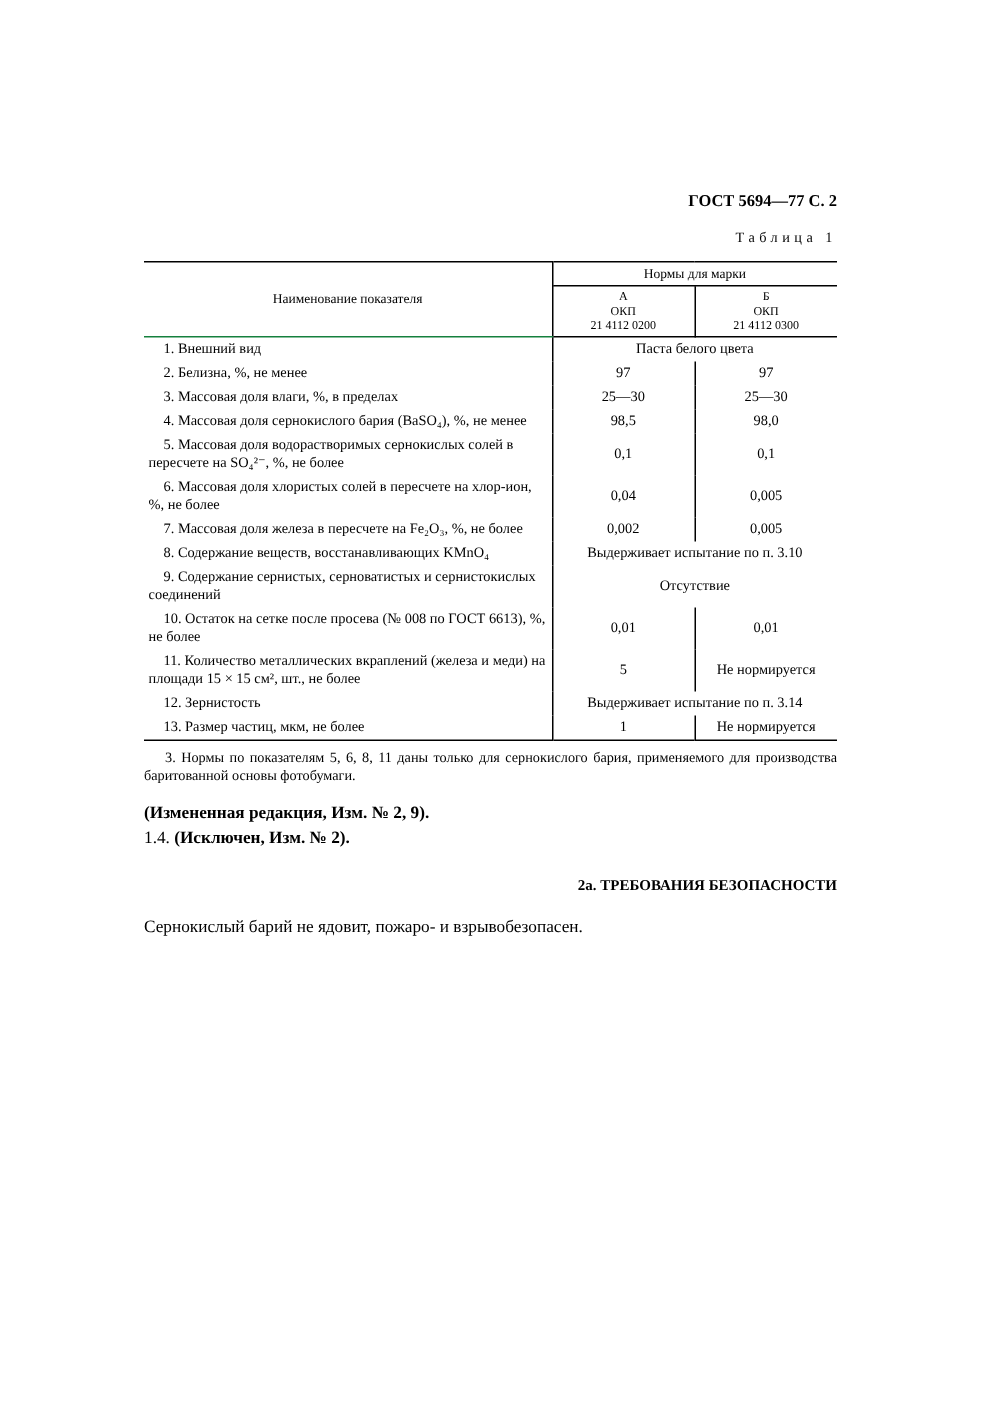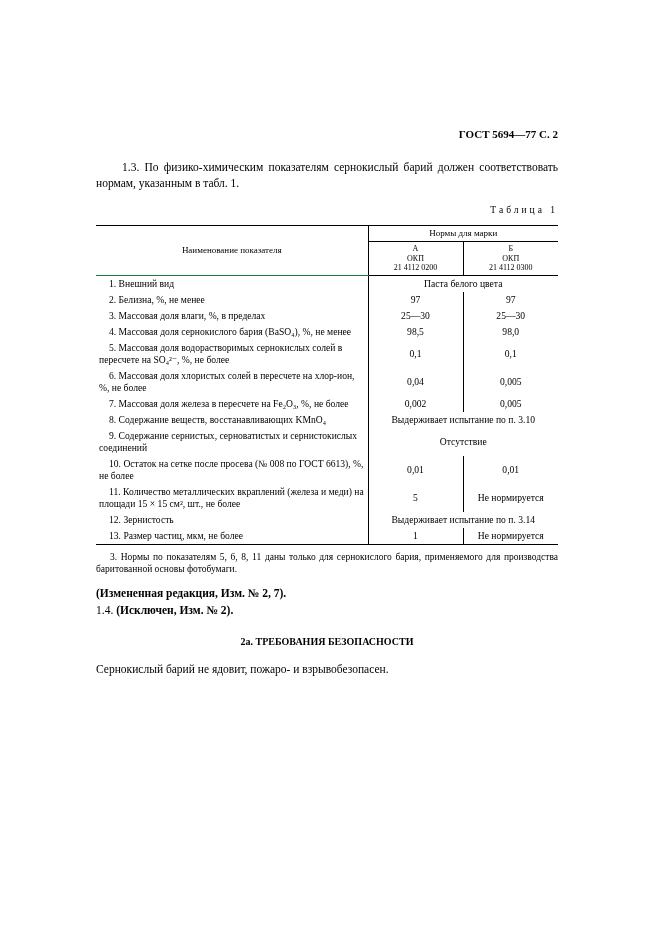--- a/index.html
+++ b/index.html
@@ -12,21 +12,21 @@
   }
   .page {
     position: absolute;
     left: 96px; top: 128px;
     width: 462px;
   }
   .doc-ref {
     text-align: right;
     font-weight: bold;
     font-size: 11px;
-    margin-bottom: 20px;
+    margin-bottom: 10px;
   }
   .intro {
     font-size: 11.5px;
     line-height: 1.35;
     text-align: justify;
     text-indent: 26px;
   }
   .table-caption {
     text-align: right;
     font-size: 9.5px;
@@ -99,37 +99,36 @@
   }
   .amend {
     font-size: 11.5px;
     line-height: 1.4;
   }
   .amend.first { margin-top: 10px; }
   .bold { font-weight: bold; }
   .sec-heading {
     margin-top: 18px;
     margin-bottom: 14px;
-    text-align: center;
+    text-align: right;
     font-size: 10px;
     font-weight: bold;
   }
   .body-text {
     font-size: 11.5px;
     line-height: 1.4;
   }
 </style>
 </head>
 <body>
 
 <div class="page">
 
   <div class="doc-ref">ГОСТ 5694—77 С. 2</div>
 
-  <p class="intro">1.3. По физико-химическим показателям сернокислый барий должен соответствовать нормам, указанным в табл. 1.</p>
 
   <div class="table-caption">Таблица 1</div>
 
   <table class="norms">
     <thead>
       <tr>
         <th class="h-name" rowspan="2">Наименование показателя</th>
         <th class="h-norms" colspan="2">Нормы для марки</th>
       </tr>
       <tr>
@@ -207,21 +206,21 @@
         <td class="c-a">1</td>
         <td class="c-b">Не нормируется</td>
       </tr>
     </tbody>
   </table>
 
   <div class="notes">
     <div class="note-item">3. Нормы по показателям 5, 6, 8, 11 даны только для сернокислого бария, применяемого для производства баритованной основы фотобумаги.</div>
   </div>
 
-  <p class="amend first bold">(Измененная редакция, Изм. № 2, 7).</p>
+  <p class="amend first bold">(Измененная редакция, Изм. № 2, 9).</p>
   <p class="amend">
     <span>1.4.</span>
     <span class="bold">(Исключен, Изм. № 2).</span>
   </p>
 
   <h2 class="sec-heading">2а. ТРЕБОВАНИЯ БЕЗОПАСНОСТИ</h2>
 
   <p class="body-text">Сернокислый барий не ядовит, пожаро- и взрывобезопасен.</p>
 
 </div>

